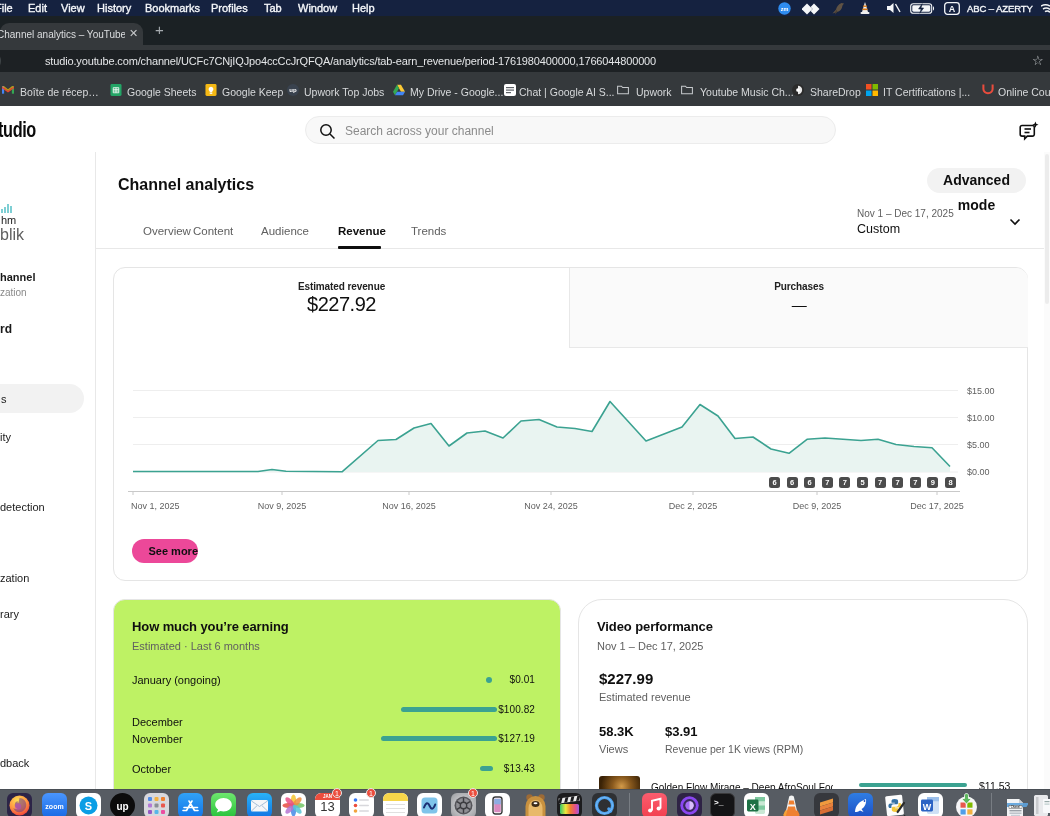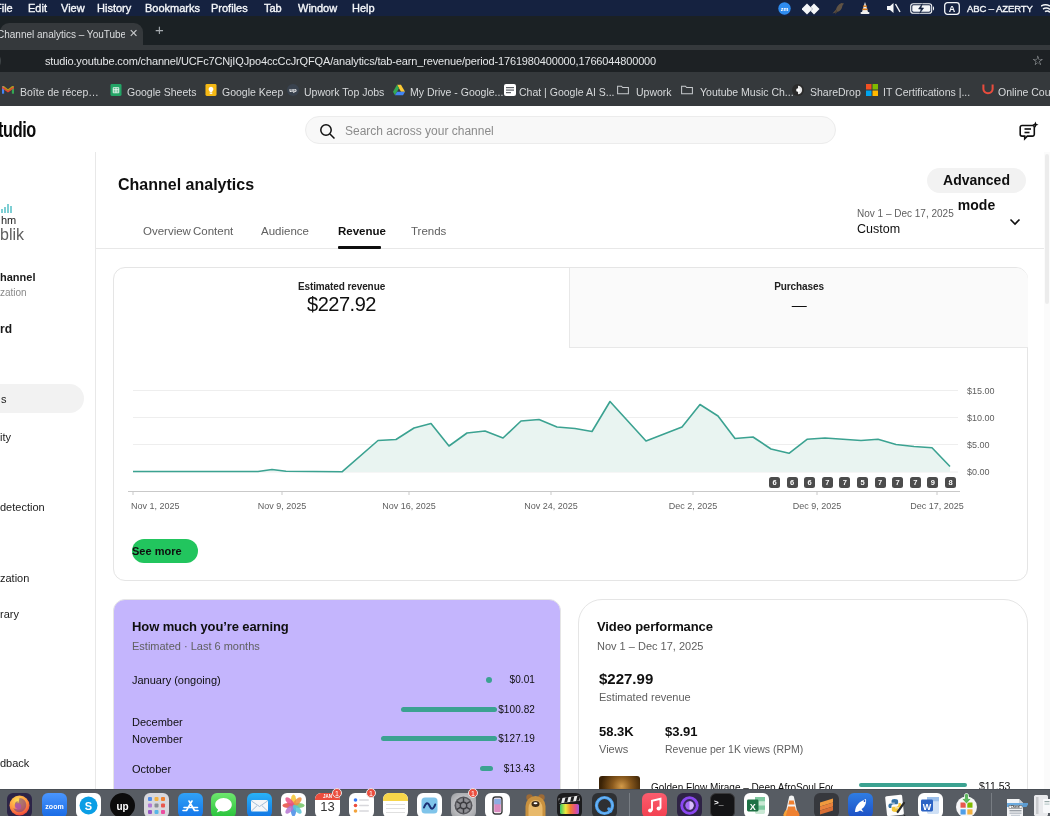--- a/index.html
+++ b/index.html
@@ -53,29 +53,29 @@
 #custom { position:absolute; left:857px; top:70px; font-size:12.5px; color:#0f0f0f; }
 #chev { position:absolute; left:1008px; top:63px; }
 
 
 #card1 { position:absolute; left:113px; top:115px; width:915px; height:314px; border:1px solid #e5e5e5; border-radius:12px; background:#fff; }
 #mh-left { position:absolute; left:0; top:0; width:455px; height:80px; }
 #mh-right { position:absolute; left:455px; top:0; width:459px; height:80px; background:#fafafa; border-left:1px solid #e8e8e8; border-bottom:1px solid #e8e8e8; border-radius:0 12px 0 0; }
 .mlabel { font-size:10px; font-weight:bold; color:#212121; text-align:center; margin-top:13px; letter-spacing:-0.1px; }
 .mval { font-size:20px; color:#0f0f0f; text-align:center; margin-top:1px; letter-spacing:-0.5px; }
 
-#card2 { position:absolute; left:113px; top:447px; width:448px; height:217px; border:1px solid #e5e5e5; border-radius:12px; background:#c4b5fd; }
+#card2 { position:absolute; left:113px; top:447px; width:448px; height:217px; border:1px solid #e5e5e5; border-radius:12px; background:#bef264; }
 #card3 { position:absolute; left:578px; top:447px; width:450px; height:280px; border:1px solid #e5e5e5; border-radius:24px; background:#fff; }
 .cardtitle { position:absolute; left:18px; top:19px; font-size:13px; font-weight:bold; color:#0f0f0f; letter-spacing:-0.1px; }
 .cardsub { position:absolute; left:18px; top:40px; font-size:11px; color:#606060; }
 .rowlabel { position:absolute; left:18px; font-size:11px; color:#0f0f0f; }
 .rowval { position:absolute; right:25px; font-size:10px; color:#0f0f0f; text-align:right; letter-spacing:0.1px; }
 .bar { position:absolute; height:5px; border-radius:3px; background:#3ba291; }
 
-#seemore { position:absolute; left:18px; top:271px; width:66px; height:24px; background:#22c55e; border-radius:13px; text-align:left; line-height:24px; font-size:11px; font-weight:bold; color:#0f0f0f; }
+#seemore { position:absolute; left:18px; top:271px; width:66px; height:24px; background:#ec4899; border-radius:13px; text-align:right; line-height:24px; font-size:11px; font-weight:bold; color:#0f0f0f; }
 
 .badge { position:absolute; width:11px; height:11px; background:#4c4c4c; border-radius:2.5px; color:#fff; font-size:7.5px; font-weight:bold; text-align:center; line-height:11px; }
 
 
 #scrollb { position:absolute; left:1044px; top:0px; width:6px; height:664px; background:#fbfbfb; }
 #scrollthumb { position:absolute; left:1045px; top:2px; width:4px; height:150px; background:#ececec; border-radius:2px; }
 
 
 #dock { position:absolute; left:0; top:789px; width:1050px; height:27px; background:#575c63; border-top:1px solid #494e55; }
 .dki { position:absolute; top:3px; width:25px; height:25px; border-radius:6px; overflow:hidden; }

